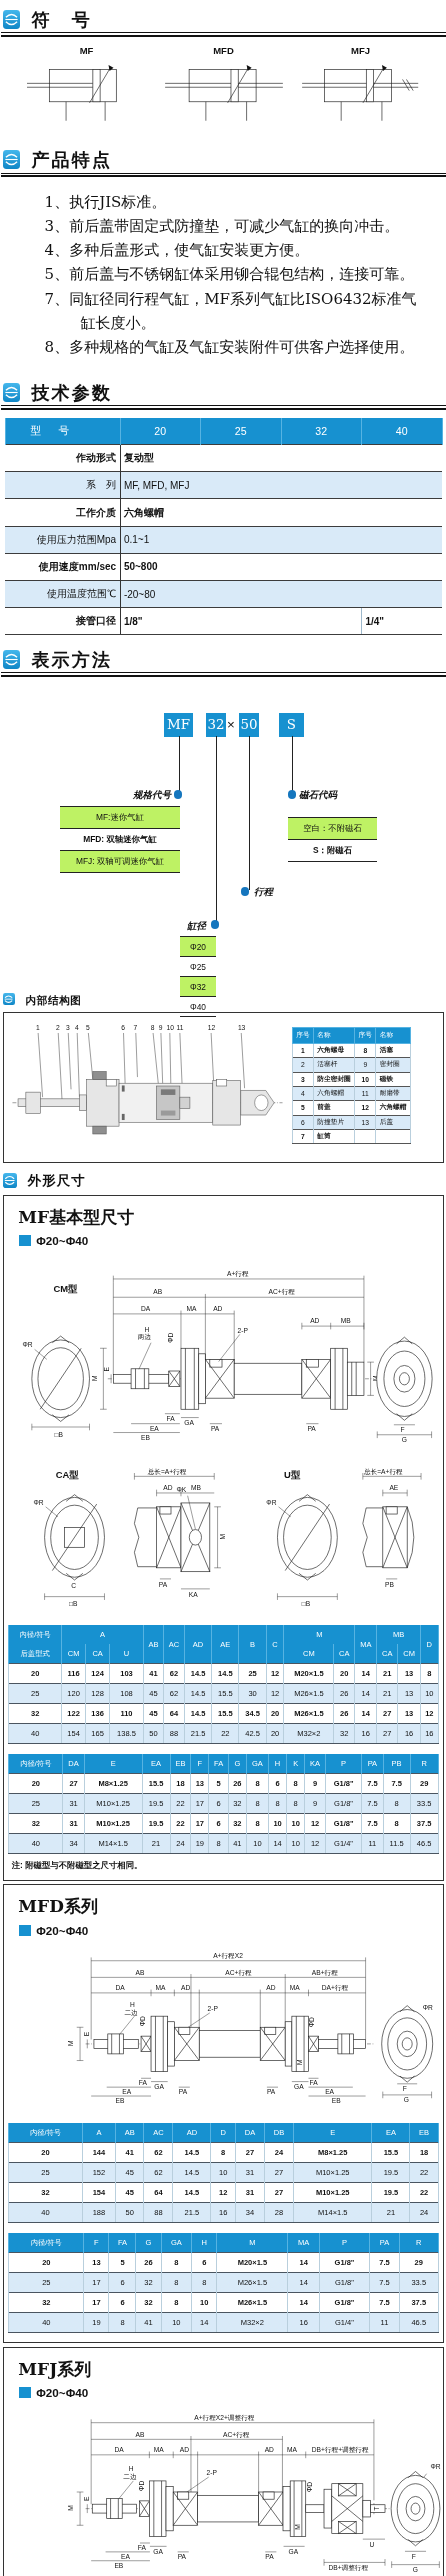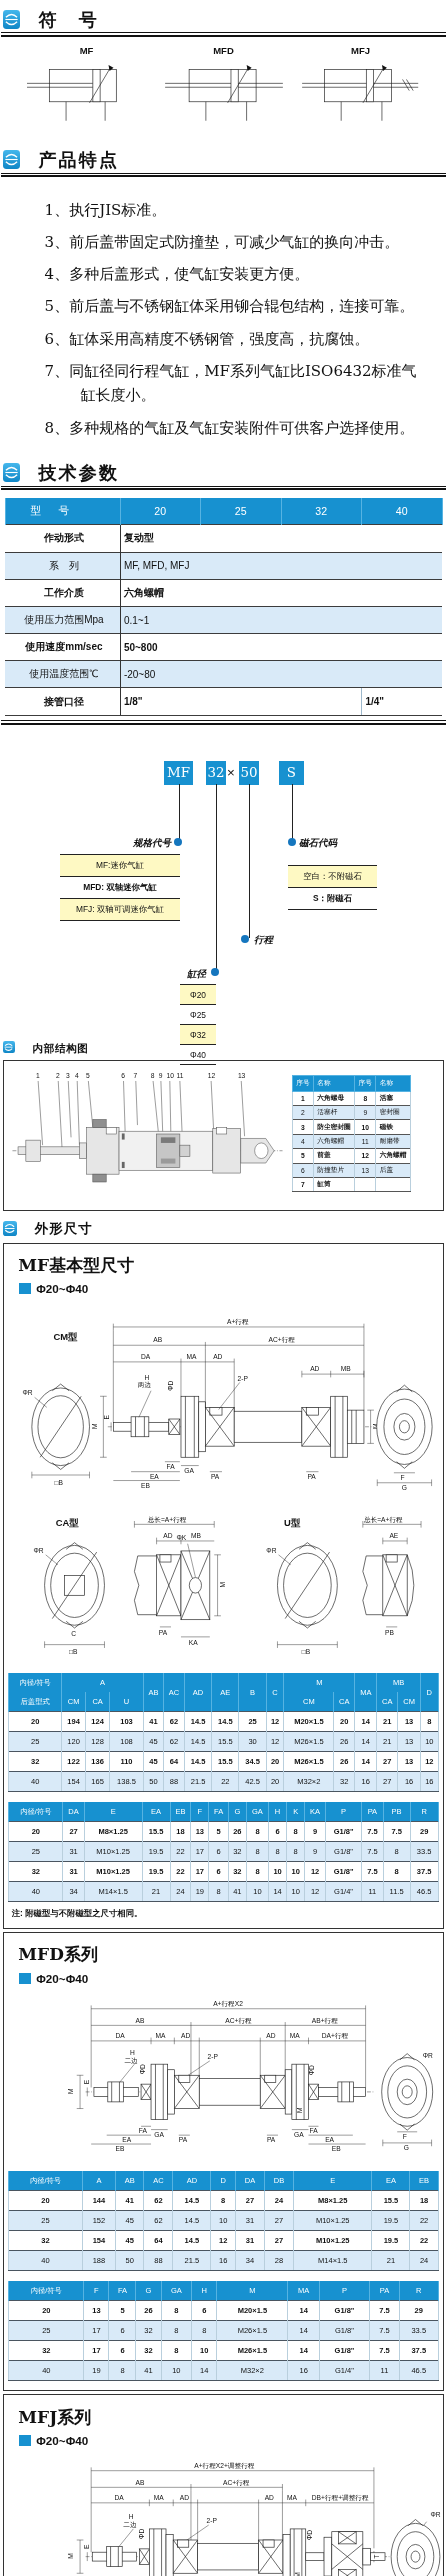--- a/index.html
+++ b/index.html
@@ -1,59 +1,59 @@
 <!DOCTYPE html>
 <html style="font-size:9px"><head>
 <meta charset="utf-8">
 <style>
   html,body{margin:0;padding:0;background:#fff;}
   body{width:447px;font-family:"Liberation Sans",sans-serif;color:#111;}
   .page{width:447px;position:relative;padding-bottom:11.2px;}
 
   
-  .sec-head{display:flex;align-items:flex-end;gap:18px;padding:10px 4.5px 3.4px 3.4px;}
+  .sec-head{display:flex;align-items:flex-end;gap:11px;padding:10px 4.5px 3.4px 3.4px;}
   .sec-head .txt{font-family:"DejaVu Serif",serif;font-weight:bold;font-size:18px;letter-spacing:2.2px;line-height:1;}
   .sec-rule{margin:0 1.1px;border-top:1.1px solid #111;border-bottom:2.2px solid #111;height:1.7px;}
   .sec-icon{width:17px;height:19px;border-radius:3.4px;background:linear-gradient(#45b7ec,#0f86c6);display:inline-block;flex:none;}
   .sec-icon svg{display:block;}
   .sec-head.small .txt{font-size:10.6px;letter-spacing:0.6px;font-family:"Liberation Sans",sans-serif;}
   .sec-head.small .sec-icon{width:11.2px;height:12.3px;border-radius:2.2px;}
   .sec-head.mid .txt{font-size:13.4px;letter-spacing:1.1px;}
   .sec-head.mid .sec-icon{width:13.4px;height:15px;border-radius:2.8px;}
 
   
   .symbols{display:flex;justify-content:center;gap:17px;padding:7.8px 0 11.2px 0;}
   .symbol{text-align:center;}
   .symbol .lab{font-weight:bold;font-size:9.5px;margin-bottom:1.1px;}
 
   
   .features{list-style:none;margin:4.5px 0 7.8px 0;padding:7.8px 17px 5.6px 24.6px;}
-  .features li{font-family:"DejaVu Serif",serif;font-size:15px;line-height:1.62;padding-left:56px;text-indent:-36px;margin-top:8px;}
+  .features li{font-family:"DejaVu Serif",serif;font-size:15px;line-height:1.62;padding-left:56px;text-indent:-36px;}
 
   
   .spec-table{border-collapse:collapse;width:438px;margin:7.8px 4.5px 4.5px 4.5px;table-layout:fixed;}
   .spec-table th{background:#1791d0;color:#fff;font-weight:normal;font-size:10.6px;padding:6.1px 2.2px;border-left:0.6px solid #56b3e2;border-right:0.6px solid #56b3e2;}
   .spec-table th:first-child{text-align:left;padding-left:25px;letter-spacing:3.4px;}
   .spec-table td{border-top:1.1px solid #3c3c3c;padding:6.1px 3.4px;font-size:10px;}
-  .spec-table td:first-child{text-align:center;padding-left:6.7px;border-right:0.8px solid #333;}
+  .spec-table td:first-child{text-align:right;padding-left:6.7px;border-right:0.8px solid #333;}
   .spec-table tbody tr:nth-child(odd) td{background:#fff;font-weight:bold;}
   .spec-table tbody tr:nth-child(even) td{background:#d9eaf8;font-weight:normal;}
   .spec-table tbody tr:last-child td{border-bottom:1.1px solid #3c3c3c;}
   .spec-table td.split{border-left:0.6px solid #9db8cc;}
 
   
   .order-wrap{position:relative;height:304px;margin-top:2.2px;}
   .code-box{position:absolute;background:#1791d0;color:#fff;font-family:"DejaVu Serif",serif;font-size:13.4px;display:flex;align-items:center;justify-content:center;height:23.5px;}
   .code-x{position:absolute;font-size:13.4px;color:#111;height:23.5px;display:flex;align-items:center;}
   .vline{position:absolute;width:0;border-left:0.8px solid #222;}
   .dot{position:absolute;width:8.4px;height:8.4px;border-radius:50%;background:#1576be;}
   .olabel{position:absolute;font-weight:bold;font-size:9.5px;font-style:italic;}
   .olist{position:absolute;border-top:0.8px solid #222;}
   .olist .row{display:flex;align-items:center;justify-content:center;font-size:8.4px;border-bottom:0.8px solid #222;}
-  .olist .row.lt{background:#fef9c3;}
+  .olist .row.lt{background:#bef264;}
   .olist .row.b{font-weight:bold;}
 
   
   .frame{border:1.1px solid #333;margin:3.4px 2.8px 0 2.8px;padding:5.6px 4.5px 9px 4.5px;}
   .struct-flex{display:flex;align-items:center;gap:4.5px;}
 
   
   .parts-table{border-collapse:collapse;font-size:6.7px;flex:none;}
   .parts-table th{background:#1791d0;color:#fff;font-weight:normal;padding:2.8px 3.4px;border:0.6px solid #56b3e2;text-align:left;}
   .parts-table td{padding:2.2px 3.4px;border-top:0.8px solid #555;text-align:left;}
@@ -157,21 +157,20 @@
       </span>
     <span class="txt">产品特点</span>
   </div>
   <div class="sec-rule"></div>
 
   <ul class="features">
     <li>1、执行JIS标准。</li>
     <li>3、前后盖带固定式防撞垫，可减少气缸的换向冲击。</li>
     <li>4、多种后盖形式，使气缸安装更方便。</li>
     <li>5、前后盖与不锈钢缸体采用铆合辊包结构，连接可靠。</li>
-    <li>6、缸体采用高精度不锈钢管，强度高，抗腐蚀。</li>
     <li>7、同缸径同行程气缸，MF系列气缸比ISO6432标准气缸长度小。</li>
     <li>8、多种规格的气缸及气缸安装附件可供客户选择使用。</li>
   </ul>
 
   <div class="sec-head">
     <span class="sec-icon">
         <svg width="17" height="19" viewBox="0 0 30 34">
           <path d="M5 13 Q15 3 25 13" stroke="#fff" stroke-width="2.4" fill="none"></path>
           <path d="M5 21 Q15 31 25 21" stroke="#fff" stroke-width="2.4" fill="none"></path>
           <line x1="4" y1="17" x2="26" y2="17" stroke="#fff" stroke-width="2"></line>
@@ -224,20 +223,30 @@
           <td colspan="4">-20~80</td>
         </tr>
         <tr>
           <td>接管口径</td>
           <td colspan="3">1/8"</td>
           <td class="split">1/4"</td>
         </tr>
       </tbody>
     </table>
 
+  <div class="sec-head">
+    <span class="sec-icon">
+        <svg width="17" height="19" viewBox="0 0 30 34">
+          <path d="M5 13 Q15 3 25 13" stroke="#fff" stroke-width="2.4" fill="none"></path>
+          <path d="M5 21 Q15 31 25 21" stroke="#fff" stroke-width="2.4" fill="none"></path>
+          <line x1="4" y1="17" x2="26" y2="17" stroke="#fff" stroke-width="2"></line>
+        </svg>
+      </span>
+    <span class="txt">表示方法</span>
+  </div>
   <div class="sec-rule"></div>
 
   <div class="order-wrap">
     <div class="code-box" style="left:164px;top:34px;width:29px;">MF</div>
     <div class="code-box" style="left:206px;top:34px;width:20px;">32</div>
     <div class="code-x" style="left:227px;top:34px;">×</div>
     <div class="code-box" style="left:239px;top:34px;width:20px;">50</div>
     <div class="code-box" style="left:279px;top:34px;width:24.6px;">S</div>
 
     <div class="vline" style="left:179px;top:57px;height:56px;"></div>
@@ -637,21 +646,21 @@
             <th>U</th>
             <th>CM</th>
             <th>CA</th>
             <th>CA</th>
             <th>CM</th>
           </tr>
         </thead>
         <tbody>
           <tr>
             <td>20</td>
-            <td>194</td>
+            <td>116</td>
             <td>124</td>
             <td>103</td>
             <td>41</td>
             <td>62</td>
             <td>14.5</td>
             <td>14.5</td>
             <td>25</td>
             <td>12</td>
             <td>M20×1.5</td>
             <td>20</td>

